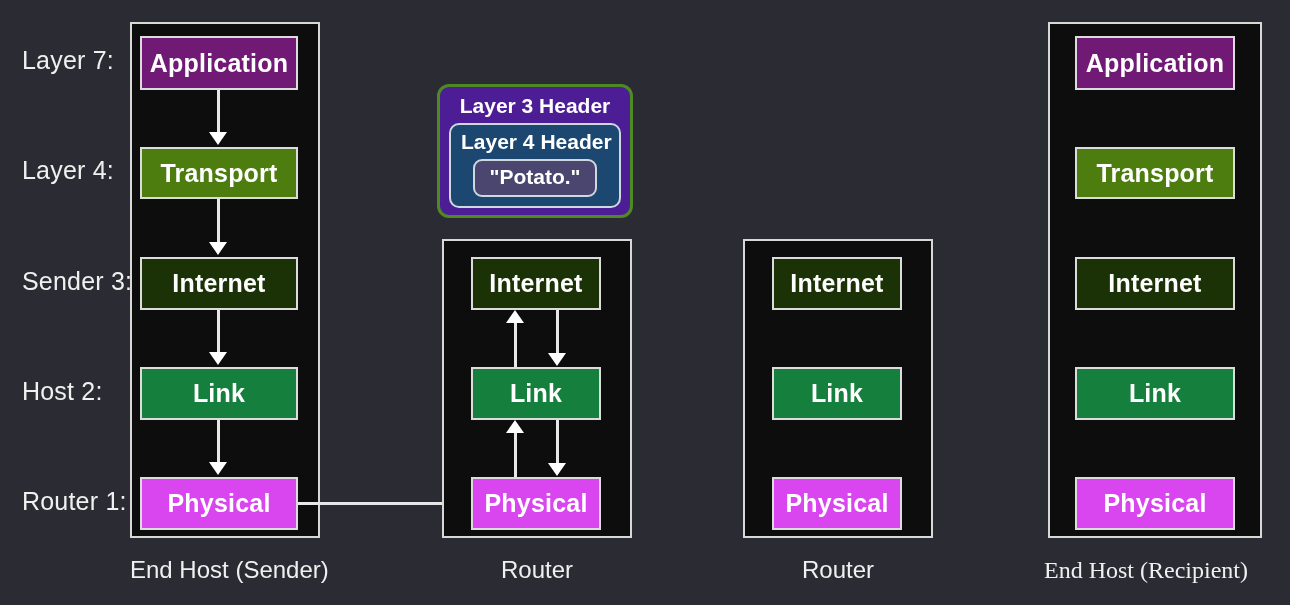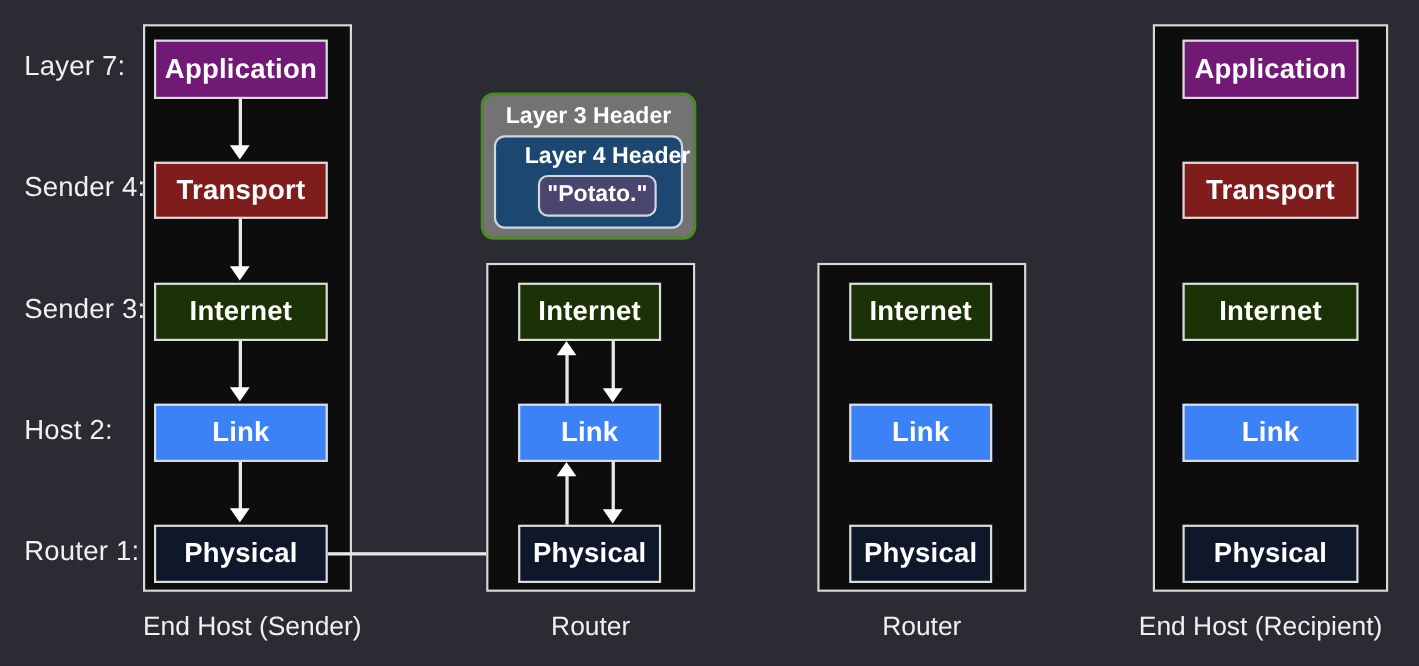--- a/index.html
+++ b/index.html
@@ -59,24 +59,24 @@
     display: flex;
     align-items: center;
     justify-content: center;
     font-size: 25px;
     font-weight: bold;
     color: #ffffff;
     letter-spacing: .2px;
     white-space: nowrap;
   }
   .c-application { background: #701a75; }
-  .c-transport   { background: #7f1d1d; }
+  .c-transport   { background: #4d7c0f; }
   .c-internet    { background: #1b3207; }
-  .c-link        { background: #3b82f6; }
-  .c-physical    { background: #0f172a; }
+  .c-link        { background: #15803d; }
+  .c-physical    { background: #d946ef; }
 
   
   .arrow {
     position: absolute;
   }
   .arrow-v {
     width: 3px;
     background: #e8e8e8;
   }
   .arrow-head-down,
@@ -99,40 +99,40 @@
     height: 0;
     border-top: 9px solid transparent;
     border-bottom: 9px solid transparent;
     border-left: 13px solid #ffffff;
   }
 
   
   .packet {
     position: absolute;
     box-sizing: border-box;
-    background: #737373;
+    background: #4c1d95;
     border: 3px solid #4e8a23;
     border-radius: 12px;
     padding: 7px 9px 9px 9px;
   }
   .packet-title {
     font-size: 21px;
     font-weight: bold;
     color: #ffffff;
     text-align: center;
     line-height: 1.1;
     white-space: nowrap;
   }
   .packet-l4 {
     box-sizing: border-box;
     margin-top: 6px;
     background: #1b4771;
     border: 2px solid #cfd8df;
     border-radius: 10px;
-    padding: 5px 10px 9px 26px;
+    padding: 5px 10px 9px 10px;
   }
   .packet-payload {
     box-sizing: border-box;
     margin: 6px 12px 0 12px;
     background: #4a4670;
     border: 2px solid #cfd8df;
     border-radius: 9px;
     padding: 4px 0 6px 0;
     font-size: 21px;
     font-weight: bold;
@@ -140,21 +140,21 @@
     text-align: center;
     white-space: nowrap;
   }
 </style>
 </head>
 <body>
 
 <div id="stage">
 
   <div class="layer-label" style="top:48px">Layer 7:</div>
-  <div class="layer-label" style="top:158px">Sender 4:</div>
+  <div class="layer-label" style="top:158px">Layer 4:</div>
   <div class="layer-label" style="top:269px">Sender 3:</div>
   <div class="layer-label" style="top:379px">Host 2:</div>
   <div class="layer-label" style="top:489px">Router 1:</div>
 
   <div class="device" style="left:130px; top:22px; width:190px; height:516px;"></div>
 
   <div class="lbox c-application" style="left:140px; top:36px; width:158px; height:54px;">
     <span>Application</span>
   </div>
   <div class="lbox c-transport" style="left:140px; top:147px; width:158px; height:52px;">
@@ -246,15 +246,15 @@
   <div class="lbox c-internet" style="left:1075px; top:257px; width:160px; height:53px;">
     <span>Internet</span>
   </div>
   <div class="lbox c-link" style="left:1075px; top:367px; width:160px; height:53px;">
     <span>Link</span>
   </div>
   <div class="lbox c-physical" style="left:1075px; top:477px; width:160px; height:53px;">
     <span>Physical</span>
   </div>
 
-  <div class="device-caption" style="left:1026px; top:558px; width:240px;">End Host (Recipient)</div>
+  <div class="device-caption" style="left:1026px; top:558px; width:240px;font-family:Liberation Serif, serif;">End Host (Recipient)</div>
 
 </div>
 
 </body></html>

